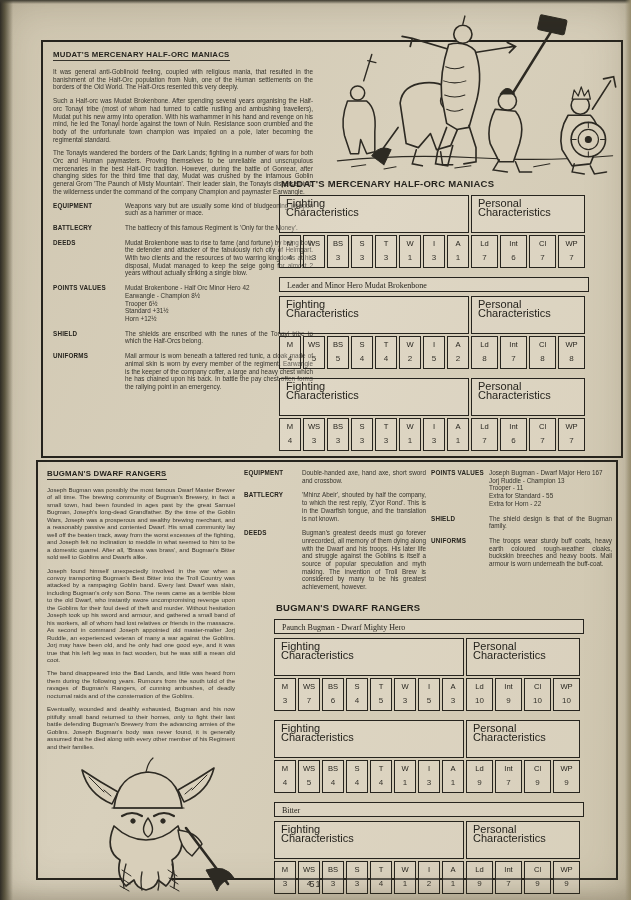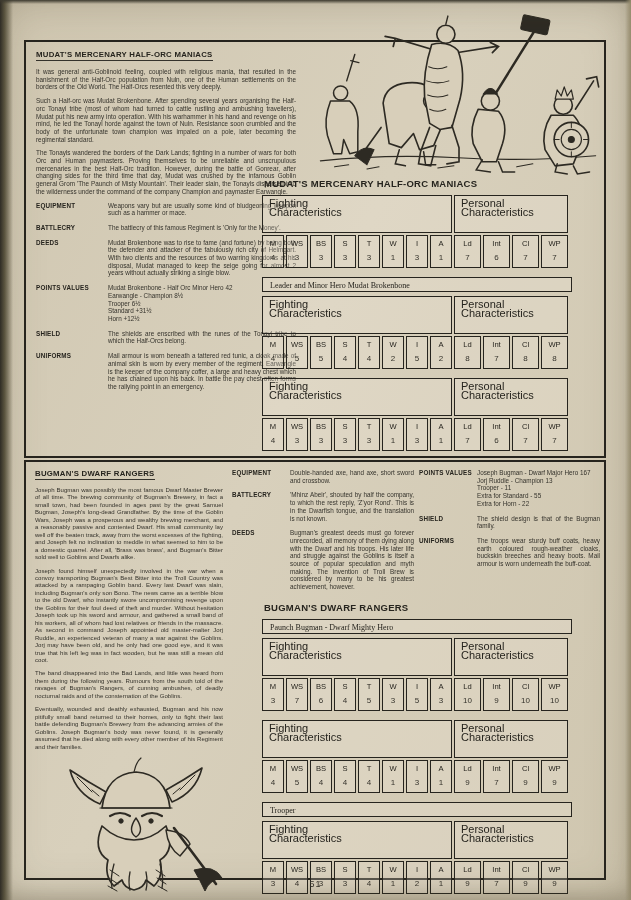--- a/index.html
+++ b/index.html
@@ -10,22 +10,22 @@
         box-shadow:inset 0 0 45px rgba(80,68,42,.28), inset 0 -6px 14px rgba(80,68,42,.18);}
   .edge{position:absolute;pointer-events:none;z-index:6;}
   .edge.left{left:0;top:0;bottom:0;width:13px;
         background:linear-gradient(to right,#2f2c25,#5a543f 35%,rgba(160,150,120,0));}
   .edge.top{left:0;right:0;top:0;height:4px;
         background:linear-gradient(#3d3a2f,rgba(0,0,0,0));}
   .edge.right{right:0;top:0;bottom:0;width:6px;
         background:linear-gradient(to left,#968c6e,rgba(0,0,0,0));}
 
   .box{position:absolute;border:2px solid #26241e;}
-  .box.mudat{left:24px;top:40px;width:578px;height:414px;}
-  .box.bugman{left:24px;top:460px;width:578px;height:416px;}
+  .box.mudat{left:41px;top:40px;width:578px;height:414px;}
+  .box.bugman{left:36px;top:460px;width:578px;height:416px;}
 
   .article-title{display:table;font-size:7.8px;font-weight:bold;letter-spacing:.25px;
         margin:0 0 7px 0;border-bottom:1px solid #35332c;padding-bottom:1px;color:#26241e;}
   .tables-title{font-size:9.5px;font-weight:bold;letter-spacing:.25px;margin:0 0 6px 2px;color:#26241e;}
   .para{font-size:6.35px;line-height:7.7px;text-align:justify;margin:0 0 6px 0;}
   .entries{margin-top:3px;}
   .entry{display:flex;margin-bottom:7px;}
   .entry-label{flex:none;font-weight:bold;font-size:6.3px;line-height:7.7px;letter-spacing:.2px;color:#26241e;}
   .entry-text{flex:1;font-size:6.35px;line-height:7.7px;text-align:justify;white-space:pre-line;}
 
@@ -493,21 +493,21 @@
               <span class="h">Cl</span>
               <span class="v">9</span>
             </div>
             <div class="scell">
               <span class="h">WP</span>
               <span class="v">9</span>
             </div>
           </div>
         </div>
       <div class="stat-block">
-          <div class="banner">Trooper</div>
+          <div class="banner">Bitter</div>
           <div class="stat-grid">
             <div class="sect f">Fighting
 Characteristics</div>
             <div class="sect p">Personal
 Characteristics</div>
             <div class="scell">
               <span class="h">M</span>
               <span class="v">3</span>
             </div>
             <div class="scell">

